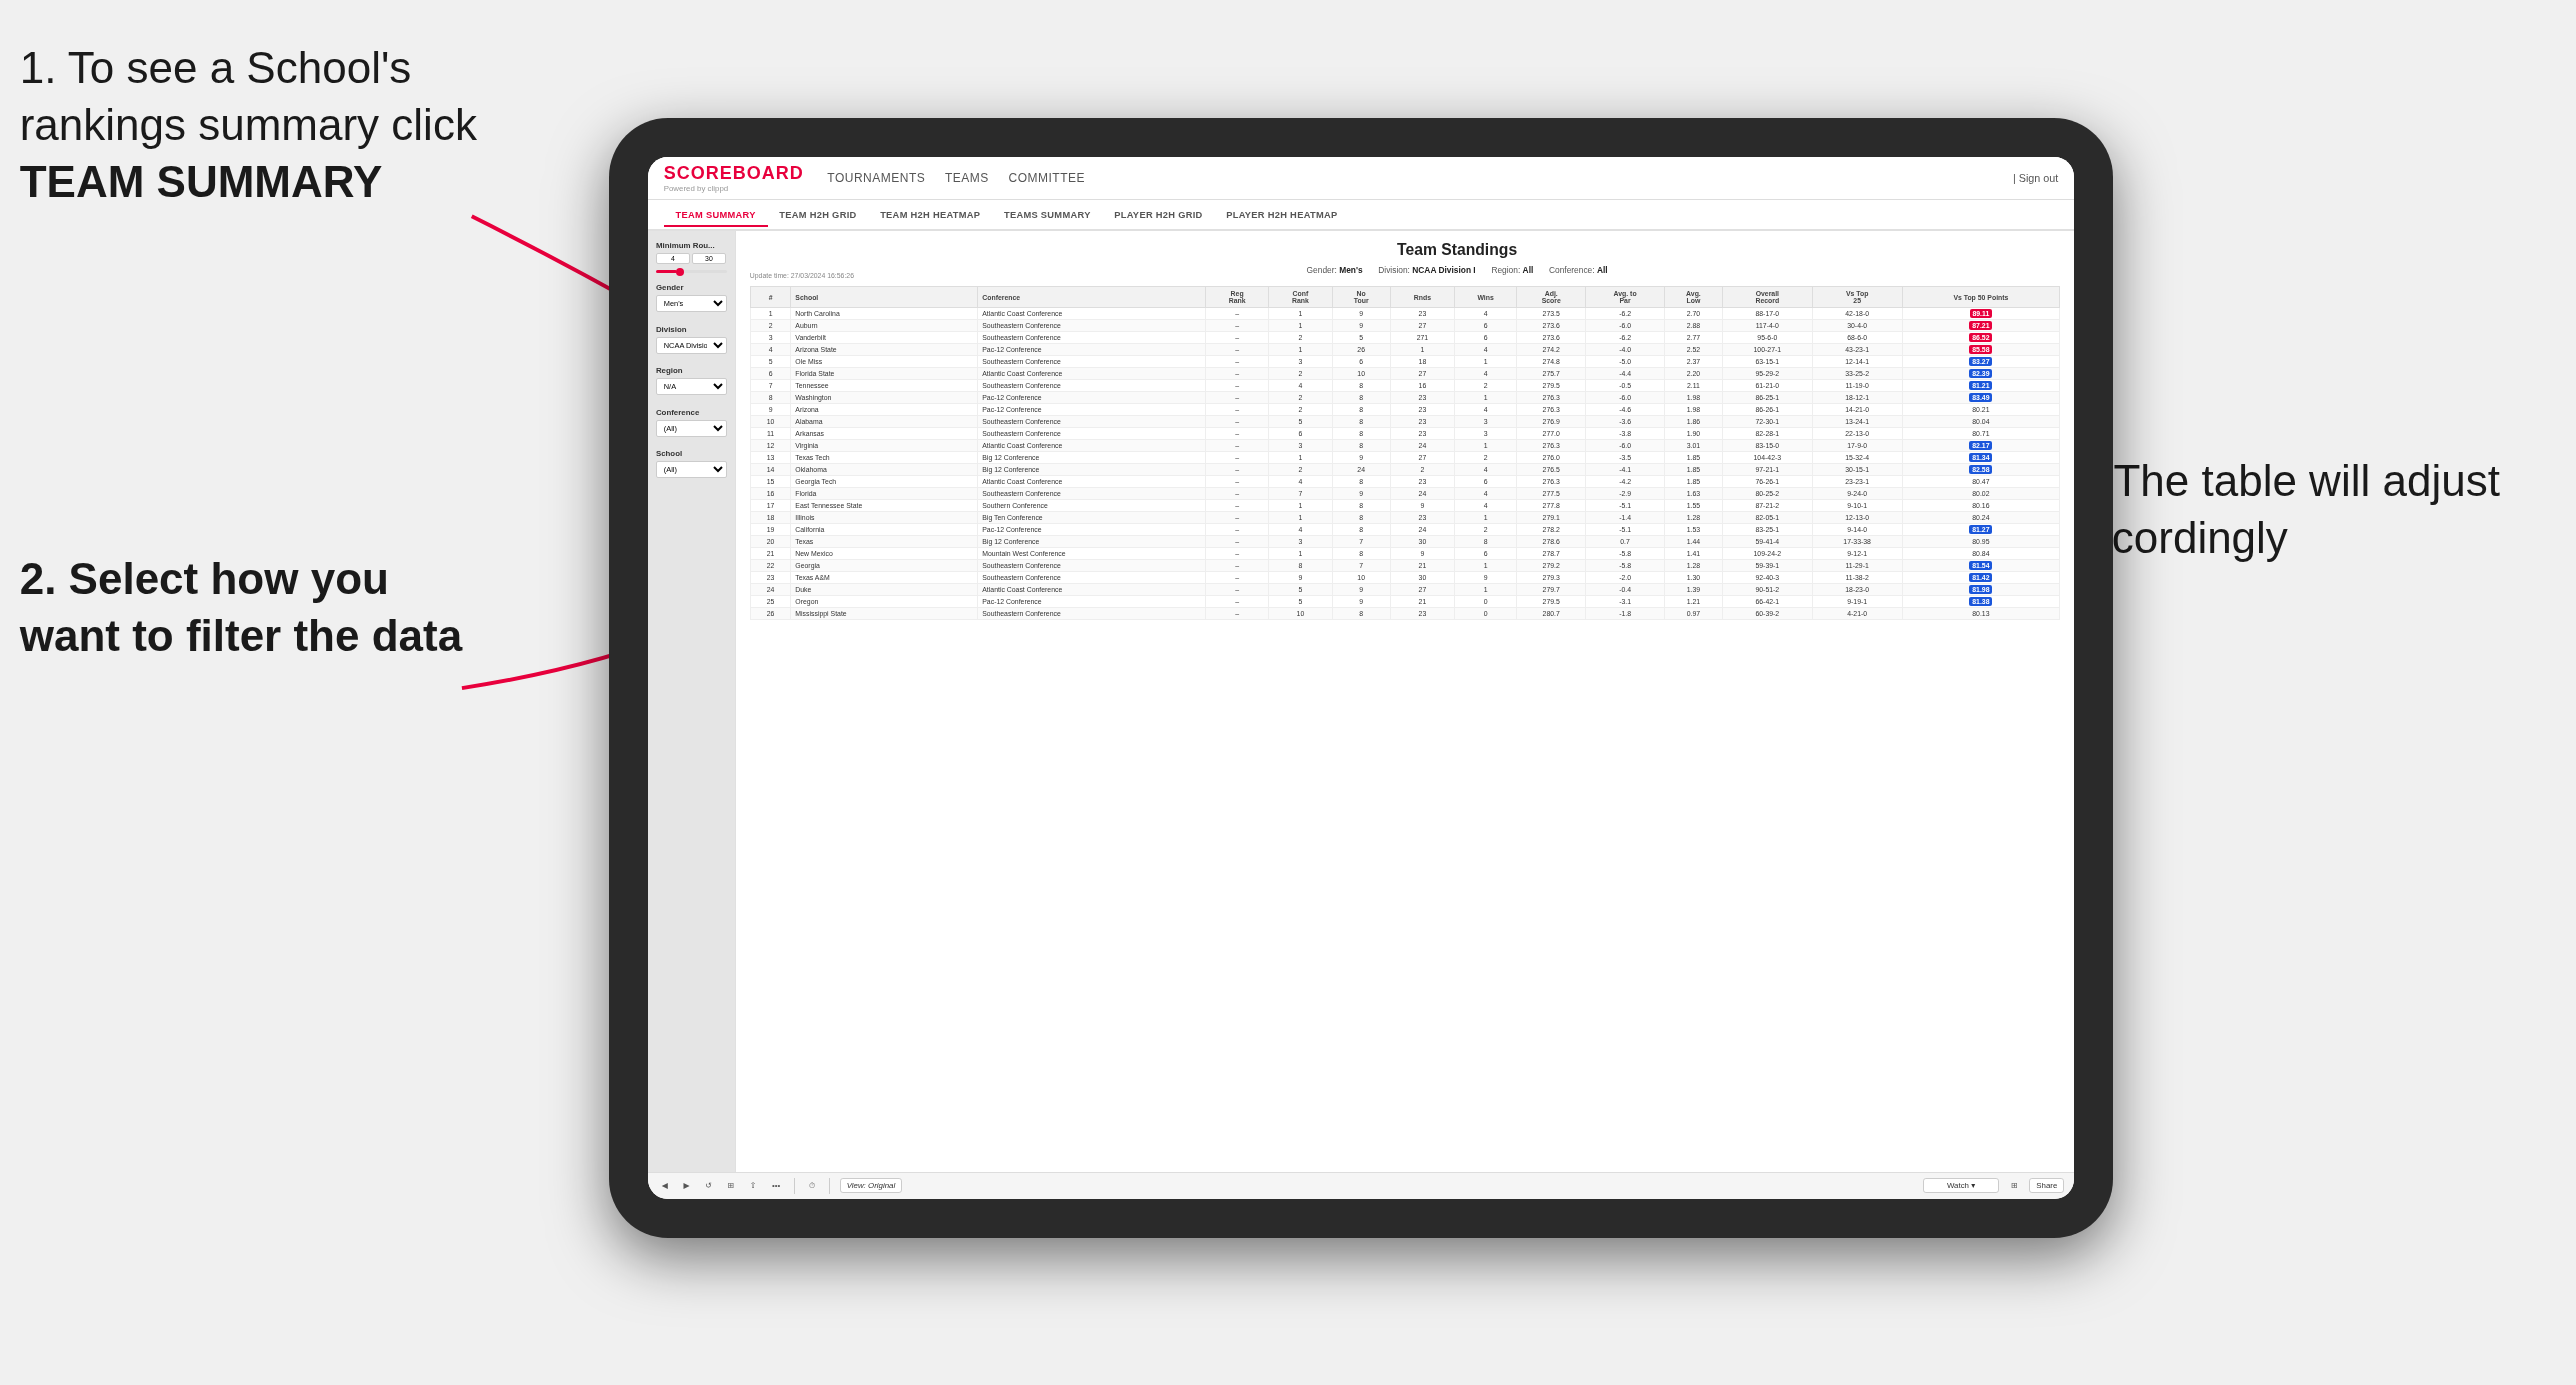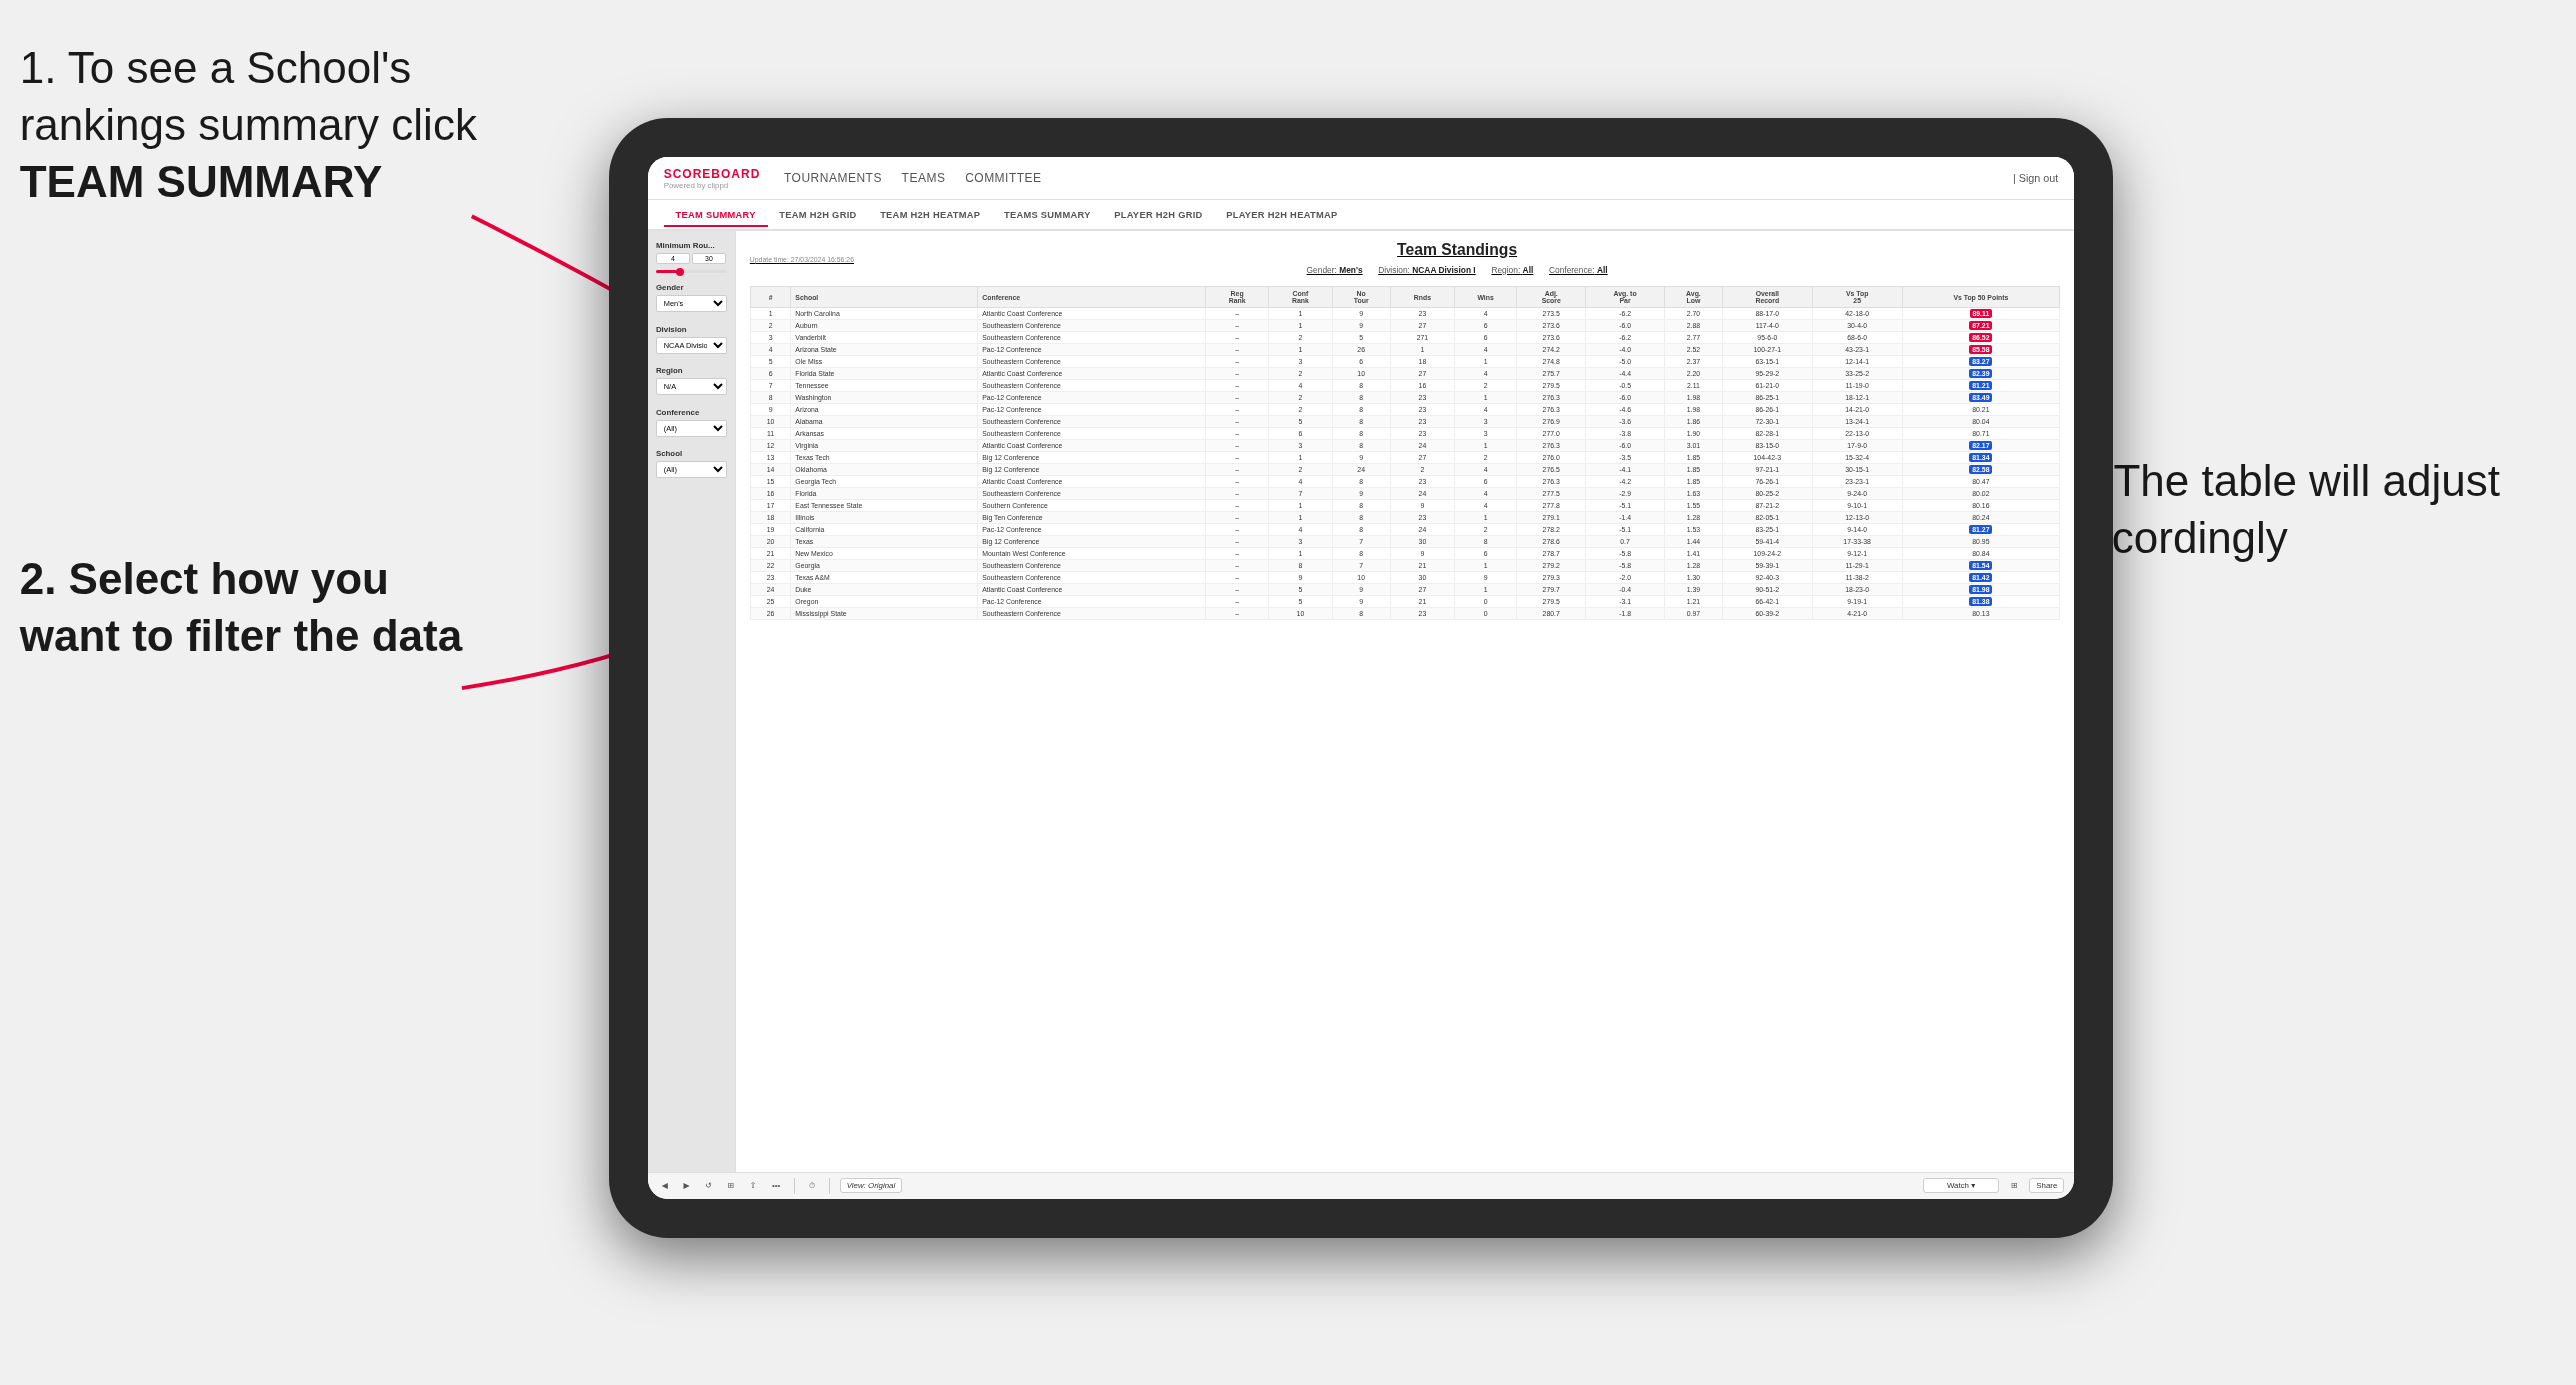--- a/index.html
+++ b/index.html
@@ -77,21 +77,21 @@
     }
 
     .logo-area {
       display: flex;
       flex-direction: column;
       margin-right: 23.6px;
     }
 
     .logo-scoreboard {
       font-weight: 900;
-      font-size: 12px;
+      font-size: 18px;
       color: #e8003d;
       letter-spacing: 1px;
     }
 
     .logo-powered {
       font-size: 7.9px;
       color: #999;
     }
 
     .nav-items {
@@ -467,21 +467,21 @@
         </div>
         <div class="filter-section">
           <span class="filter-label">School</span>
           <select class="filter-input">
             <option>(All)</option>
           </select>
         </div>
       </div>
 
       <div class="data-panel">
-        <div style="display:flex;align-items:center;justify-content:space-between;margin-bottom:3.9px;text-decoration:underline;">
+        <div style="display:flex;align-items:flex-end;justify-content:space-between;margin-bottom:3.9px;">
           <span class="update-time">Update time: 27/03/2024 16:56:26</span>
           <div style="flex:1;text-align:center;">
             <div class="panel-title">Team Standings</div>
             <div class="filter-pills">
               <span>
                 <span>Gender:</span> <span style="font-weight:600;color:#222;">Men's</span>
               </span>
               <span>
                 <span>Division:</span> <span style="font-weight:600;color:#222;">NCAA Division I</span>
               </span>

